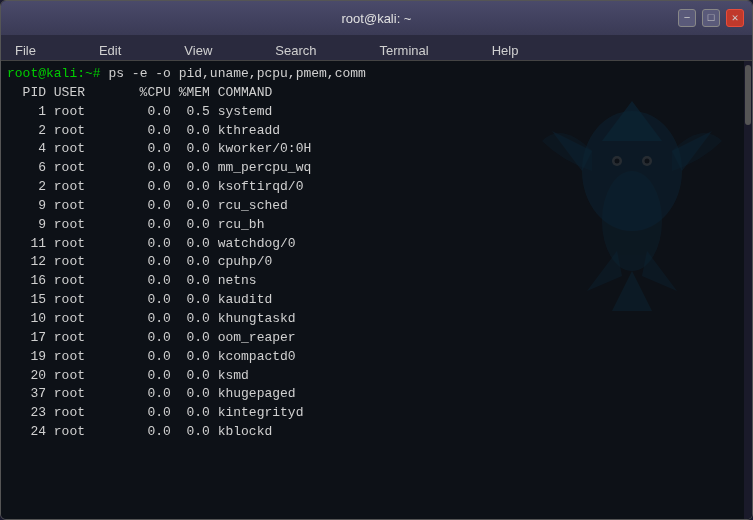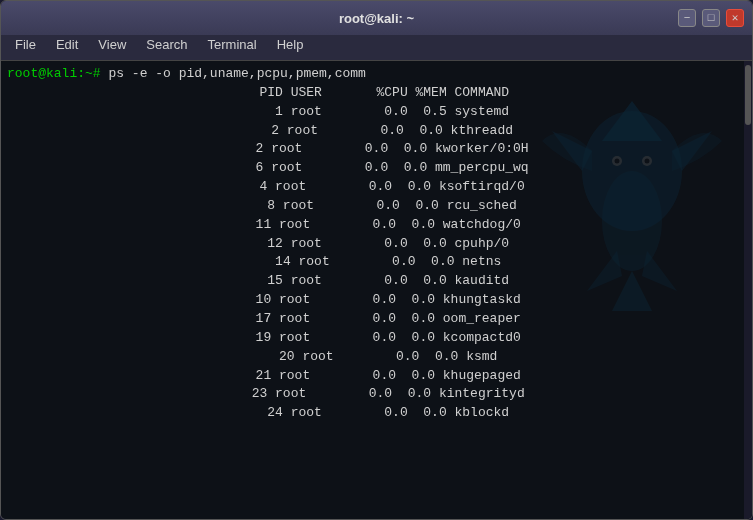--- a/index.html
+++ b/index.html
@@ -29,21 +29,21 @@
       align-items: center;
       justify-content: center;
       position: relative;
       flex-shrink: 0;
     }
 
     .title-bar-text {
       color: #e0e0e0;
       font-family: sans-serif;
       font-size: 13px;
-      font-weight: bold;
+      font-weight: normal;
     }
 
     .window-controls {
       position: absolute;
       right: 8px;
       top: 50%;
       transform: translateY(-50%);
       display: flex;
       gap: 6px;
     }
@@ -62,24 +62,25 @@
       font-size: 11px;
       line-height: 1;
     }
     .win-btn.close { background: #c0392b; border-color: #e74c3c; }
 
     
     .menu-bar {
       background: #2a2a3e;
       height: 26px;
       display: flex;
-      align-items: flex-start;
+      align-items: flex-end;
       padding: 0 4px;
       border-bottom: 1px solid #444;
       flex-shrink: 0;
+      gap: 43px;
     }
 
     .menu-item {
       color: #d0d0d0;
       font-family: sans-serif;
       font-size: 13px;
       padding: 2px 10px;
       cursor: pointer;
       border-radius: 3px;
     }
@@ -121,21 +122,20 @@
       display: inline;
     }
 
     .header-line {
       color: #d0d0d0;
     }
 
     .data-row {
       color: #d0d0d0;
       white-space: pre;
-      text-align: center;
     }
 
     
     .scrollbar {
       position: absolute;
       right: 0;
       top: 0;
       bottom: 0;
       width: 8px;
       background: #1a1a2a;
@@ -204,33 +204,34 @@
 
       <div>
         <span class="prompt-line">root@kali</span><span class="prompt-line">:~# </span><span class="cmd-line">ps -e -o pid,uname,pcpu,pmem,comm</span>
       </div>
 
       <div class="header-line data-row">  PID USER       %CPU %MEM COMMAND</div>
 
       <div id="rows-container">
           <div class="data-row">    1 root        0.0  0.5 systemd</div>
           <div class="data-row">    2 root        0.0  0.0 kthreadd</div>
-          <div class="data-row">    2 root        0.0  0.0 kworker/0:0H</div>
+          <div class="data-row">    4 root        0.0  0.0 kworker/0:0H</div>
           <div class="data-row">    6 root        0.0  0.0 mm_percpu_wq</div>
-          <div class="data-row">    4 root        0.0  0.0 ksoftirqd/0</div>
-          <div class="data-row">    8 root        0.0  0.0 rcu_sched</div>
+          <div class="data-row">    2 root        0.0  0.0 ksoftirqd/0</div>
+          <div class="data-row">    9 root        0.0  0.0 rcu_sched</div>
+          <div class="data-row">    9 root        0.0  0.0 rcu_bh</div>
           <div class="data-row">   11 root        0.0  0.0 watchdog/0</div>
           <div class="data-row">   12 root        0.0  0.0 cpuhp/0</div>
-          <div class="data-row">   14 root        0.0  0.0 netns</div>
+          <div class="data-row">   16 root        0.0  0.0 netns</div>
           <div class="data-row">   15 root        0.0  0.0 kauditd</div>
           <div class="data-row">   10 root        0.0  0.0 khungtaskd</div>
           <div class="data-row">   17 root        0.0  0.0 oom_reaper</div>
           <div class="data-row">   19 root        0.0  0.0 kcompactd0</div>
           <div class="data-row">   20 root        0.0  0.0 ksmd</div>
-          <div class="data-row">   21 root        0.0  0.0 khugepaged</div>
+          <div class="data-row">   37 root        0.0  0.0 khugepaged</div>
           <div class="data-row">   23 root        0.0  0.0 kintegrityd</div>
           <div class="data-row">   24 root        0.0  0.0 kblockd</div>
         </div>
     </div>
 
     <div class="scrollbar">
       <div class="scrollbar-thumb"></div>
     </div>
   </div>
 </div>

